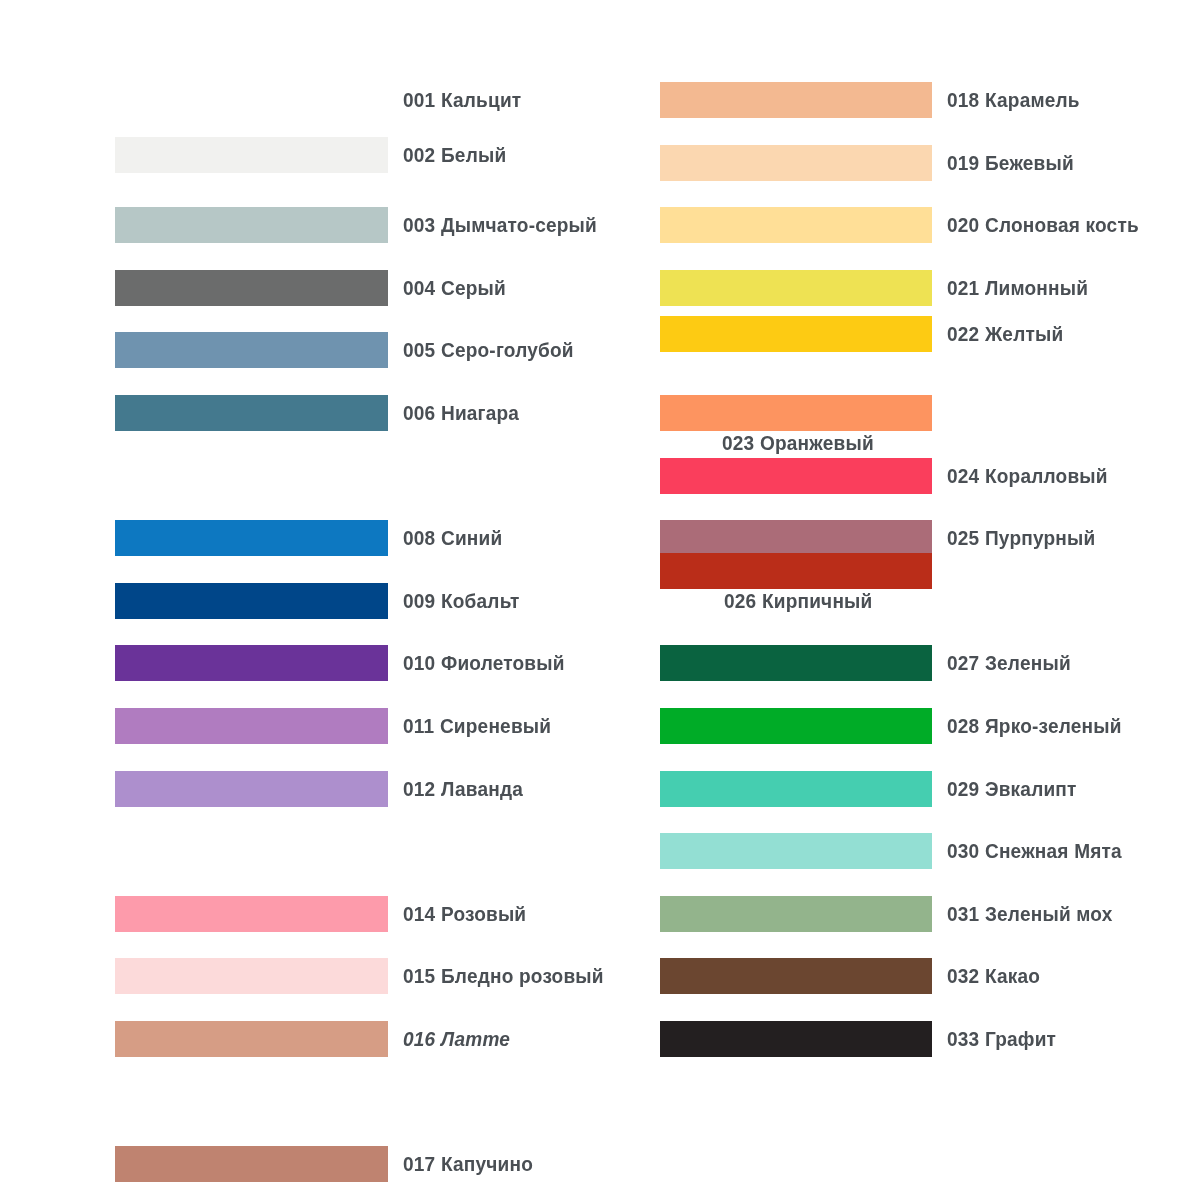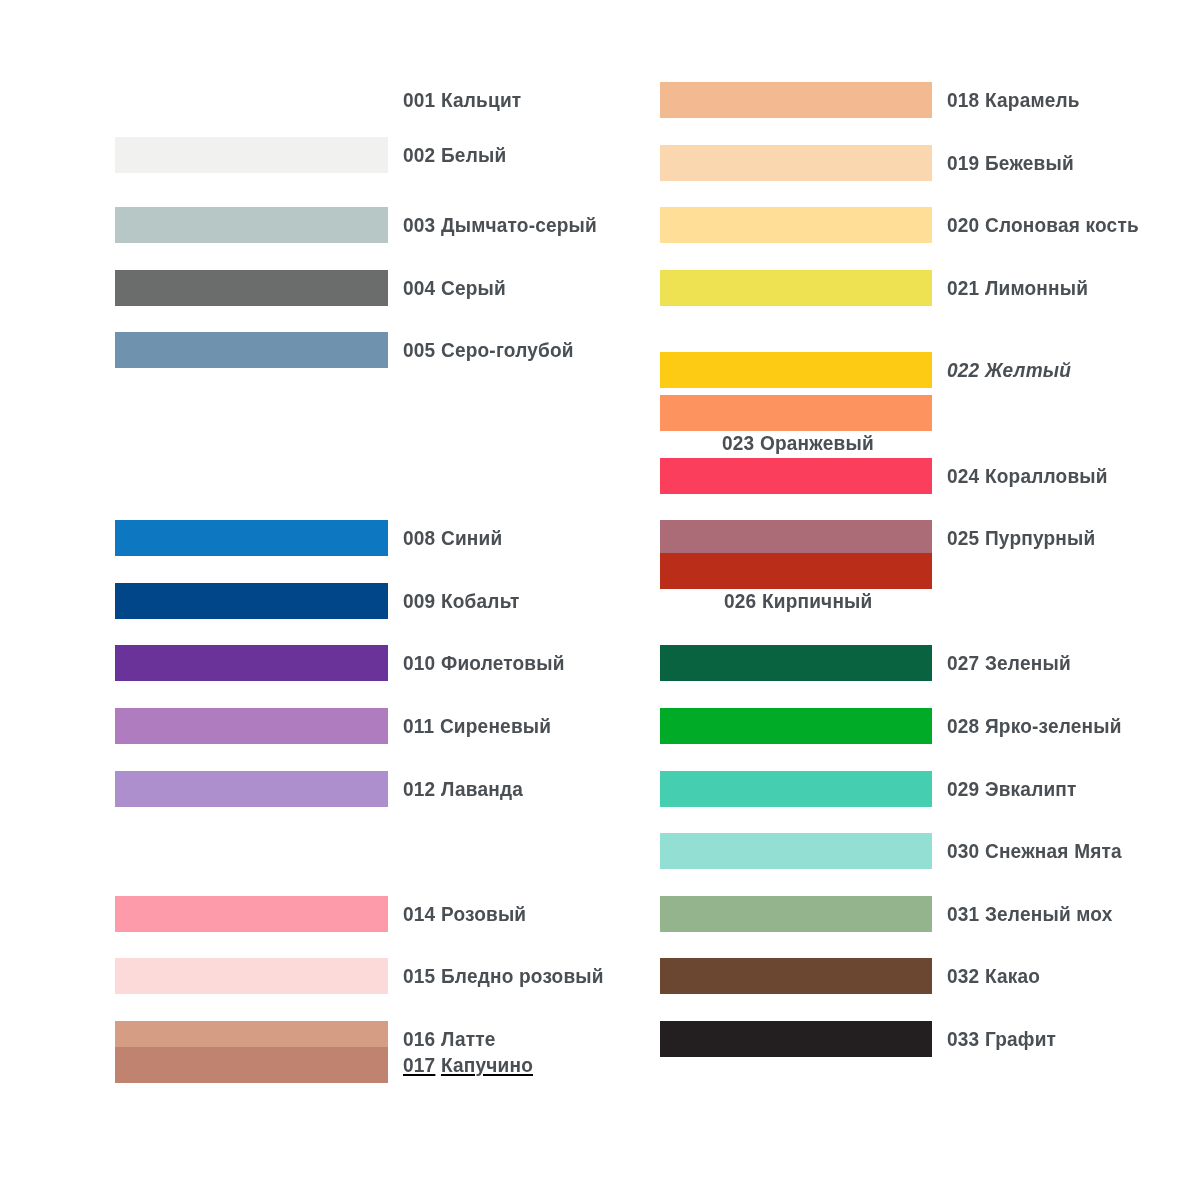--- a/index.html
+++ b/index.html
@@ -81,20 +81,24 @@
         <div class="swatch-caption"><span class="swatch-code">003</span><span class="swatch-name">Дымчато-серый</span></div>
       </div>
       <div class="swatch-row" style="top: 269.8px;">
         <div class="swatch-chip" title="Серый" style="background: rgb(107, 108, 108);"></div>
         <div class="swatch-caption"><span class="swatch-code">004</span><span class="swatch-name">Серый</span></div>
       </div>
       <div class="swatch-row" style="top: 332.4px;">
         <div class="swatch-chip" title="Серо-голубой" style="background: rgb(111, 147, 175);"></div>
         <div class="swatch-caption"><span class="swatch-code">005</span><span class="swatch-name">Серо-голубой</span></div>
       </div>
+      <div class="swatch-row" style="top: 395px;">
+        <div class="swatch-chip" title="Ниагара" style="background: rgb(68, 121, 142);"></div>
+        <div class="swatch-caption"><span class="swatch-code">006</span><span class="swatch-name">Ниагара</span></div>
+      </div>
       <div class="swatch-row" style="top: 520.2px;">
         <div class="swatch-chip" title="Синий" style="background: rgb(13, 120, 193);"></div>
         <div class="swatch-caption"><span class="swatch-code">008</span><span class="swatch-name">Синий</span></div>
       </div>
       <div class="swatch-row" style="top: 582.8px;">
         <div class="swatch-chip" title="Кобальт" style="background: rgb(0, 70, 137);"></div>
         <div class="swatch-caption"><span class="swatch-code">009</span><span class="swatch-name">Кобальт</span></div>
       </div>
       <div class="swatch-row" style="top: 645.4px;">
         <div class="swatch-chip" title="Фиолетовый" style="background: rgb(106, 51, 153);"></div>
@@ -109,25 +113,25 @@
         <div class="swatch-caption"><span class="swatch-code">012</span><span class="swatch-name">Лаванда</span></div>
       </div>
       <div class="swatch-row" style="top: 895.8px;">
         <div class="swatch-chip" title="Розовый" style="background: rgb(253, 155, 171);"></div>
         <div class="swatch-caption"><span class="swatch-code">014</span><span class="swatch-name">Розовый</span></div>
       </div>
       <div class="swatch-row" style="top: 958.4px;">
         <div class="swatch-chip" title="Бледно розовый" style="background: rgb(252, 218, 218);"></div>
         <div class="swatch-caption"><span class="swatch-code">015</span><span class="swatch-name">Бледно розовый</span></div>
       </div>
-      <div class="swatch-row" style="top: 1021px;">
+      <div class="swatch-row" style="top: 1021px; font-style: italic;">
         <div class="swatch-chip" title="Латте" style="background: rgb(214, 157, 133);"></div>
         <div class="swatch-caption"><span class="swatch-code">016</span><span class="swatch-name">Латте</span></div>
       </div>
-      <div class="swatch-row" style="top: 1047px; text-decoration: underline;">
+      <div class="swatch-row" style="top: 1146px;">
         <div class="swatch-chip" title="Капучино" style="background: rgb(191, 131, 112);"></div>
         <div class="swatch-caption"><span class="swatch-code">017</span><span class="swatch-name">Капучино</span></div>
       </div>
     </div>
   <div class="column" id="column-right">
       <div class="swatch-row" style="top: 82px;">
         <div class="swatch-chip" title="Карамель" style="background: rgb(243, 185, 145);"></div>
         <div class="swatch-caption"><span class="swatch-code">018</span><span class="swatch-name">Карамель</span></div>
       </div>
       <div class="swatch-row" style="top: 144.6px;">
@@ -135,21 +139,21 @@
         <div class="swatch-caption"><span class="swatch-code">019</span><span class="swatch-name">Бежевый</span></div>
       </div>
       <div class="swatch-row" style="top: 207.2px;">
         <div class="swatch-chip" title="Слоновая кость" style="background: rgb(255, 223, 151);"></div>
         <div class="swatch-caption"><span class="swatch-code">020</span><span class="swatch-name">Слоновая кость</span></div>
       </div>
       <div class="swatch-row" style="top: 269.8px;">
         <div class="swatch-chip" title="Лимонный" style="background: rgb(238, 226, 83);"></div>
         <div class="swatch-caption"><span class="swatch-code">021</span><span class="swatch-name">Лимонный</span></div>
       </div>
-      <div class="swatch-row" style="top: 352px; font-style: italic;">
+      <div class="swatch-row" style="top: 316px;">
         <div class="swatch-chip" title="Желтый" style="background: rgb(253, 203, 19);"></div>
         <div class="swatch-caption"><span class="swatch-code">022</span><span class="swatch-name">Желтый</span></div>
       </div>
       <div class="swatch-row" style="top: 395px; flex-direction: column;">
         <div class="swatch-chip" title="Оранжевый" style="background: rgb(253, 148, 96);"></div>
         <div class="swatch-caption"><span class="swatch-code">023</span><span class="swatch-name">Оранжевый</span></div>
       </div>
       <div class="swatch-row" style="top: 457.6px;">
         <div class="swatch-chip" title="Коралловый" style="background: rgb(250, 62, 92);"></div>
         <div class="swatch-caption"><span class="swatch-code">024</span><span class="swatch-name">Коралловый</span></div>

